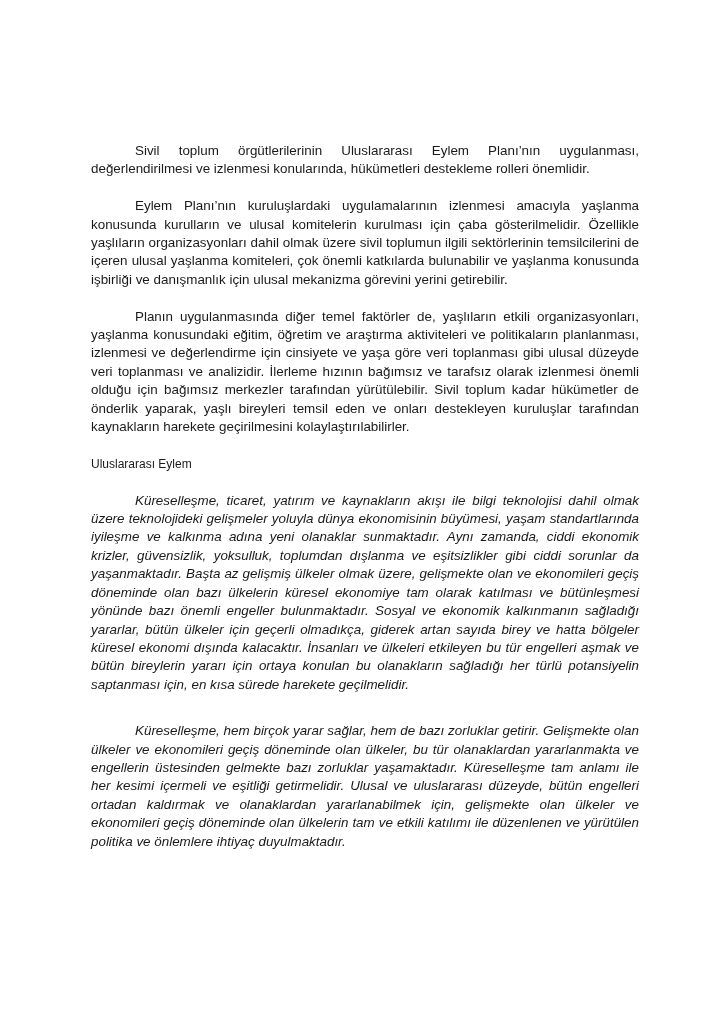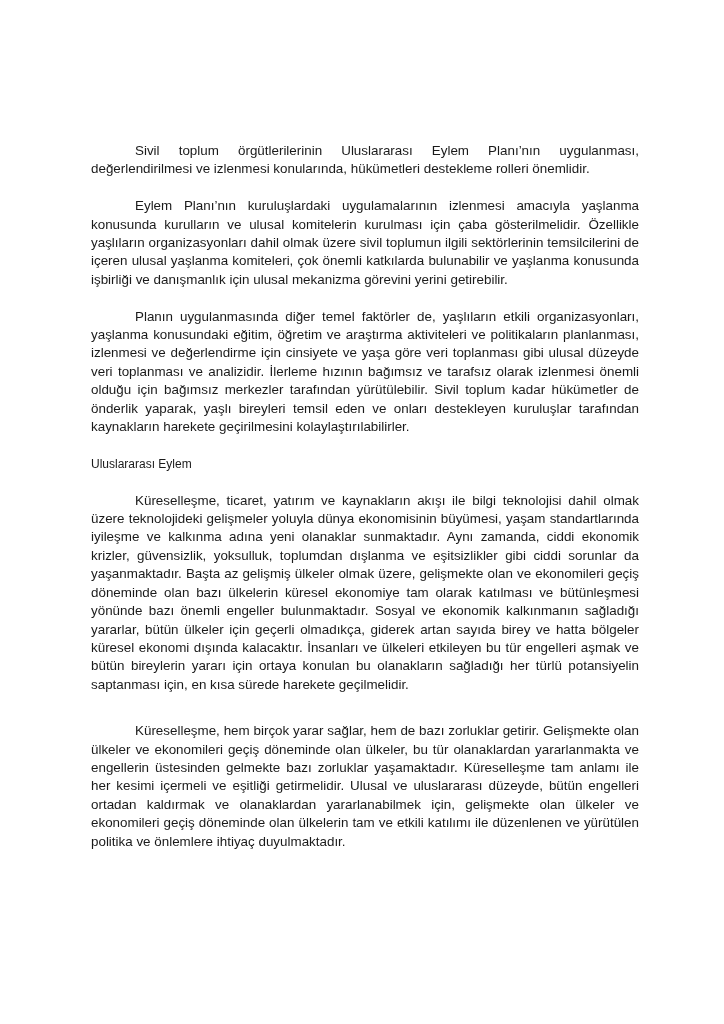--- a/index.html
+++ b/index.html
@@ -29,21 +29,21 @@
       margin: 0 0 18.4px 0;
       letter-spacing: 0;
     }
     .heading {
       font-size: 12px;
       line-height: 18.4px;
       margin: 0 0 18.4px 0;
       text-indent: 0;
       font-weight: normal;
     }
-    .gap-extra { margin-bottom: 28px; }
+    .gap-extra { margin-bottom: 28px; font-style: italic; }
   </style>
 </head>
 <body>
 
 <div class="page">
   <p class="para">Sivil toplum örgütlerilerinin Uluslararası Eylem Planı’nın uygulanması, değerlendirilmesi ve izlenmesi konularında, hükümetleri destekleme rolleri önemlidir.</p>
   <p class="para">Eylem Planı’nın kuruluşlardaki uygulamalarının izlenmesi amacıyla yaşlanma konusunda  kurulların ve ulusal komitelerin kurulması için çaba gösterilmelidir. Özellikle yaşlıların organizasyonları dahil olmak üzere sivil toplumun ilgili sektörlerinin temsilcilerini de içeren ulusal yaşlanma komiteleri, çok önemli katkılarda bulunabilir ve yaşlanma konusunda işbirliği ve danışmanlık için ulusal mekanizma görevini yerini getirebilir.</p>
   <p class="para">Planın uygulanmasında diğer temel faktörler de, yaşlıların etkili organizasyonları,  yaşlanma konusundaki eğitim, öğretim ve araştırma aktiviteleri  ve politikaların planlanması, izlenmesi ve değerlendirme için cinsiyete ve yaşa göre veri toplanması gibi ulusal düzeyde veri toplanması ve analizidir. İlerleme hızının bağımsız ve tarafsız olarak izlenmesi önemli olduğu için bağımsız merkezler tarafından yürütülebilir. Sivil toplum  kadar hükümetler de önderlik yaparak, yaşlı bireyleri temsil eden ve onları destekleyen kuruluşlar tarafından kaynakların harekete geçirilmesini kolaylaştırılabilirler.</p>
   <p class="heading">Uluslararası Eylem</p>
   <p class="para gap-extra">Küreselleşme, ticaret, yatırım ve kaynakların akışı ile bilgi teknolojisi dahil olmak üzere teknolojideki gelişmeler  yoluyla dünya ekonomisinin büyümesi, yaşam standartlarında iyileşme ve kalkınma adına  yeni olanaklar sunmaktadır. Aynı zamanda, ciddi ekonomik krizler, güvensizlik, yoksulluk, toplumdan dışlanma ve eşitsizlikler gibi ciddi sorunlar da yaşanmaktadır. Başta az gelişmiş ülkeler olmak üzere, gelişmekte olan ve ekonomileri geçiş döneminde olan bazı ülkelerin küresel ekonomiye tam olarak katılması ve bütünleşmesi yönünde bazı önemli engeller bulunmaktadır. Sosyal ve ekonomik kalkınmanın sağladığı yararlar, bütün ülkeler için geçerli olmadıkça, giderek artan sayıda birey ve hatta bölgeler küresel ekonomi dışında kalacaktır. İnsanları ve ülkeleri etkileyen bu tür engelleri aşmak ve bütün bireylerin yararı için ortaya konulan bu olanakların sağladığı her türlü potansiyelin saptanması için, en kısa sürede harekete geçilmelidir.</p>

